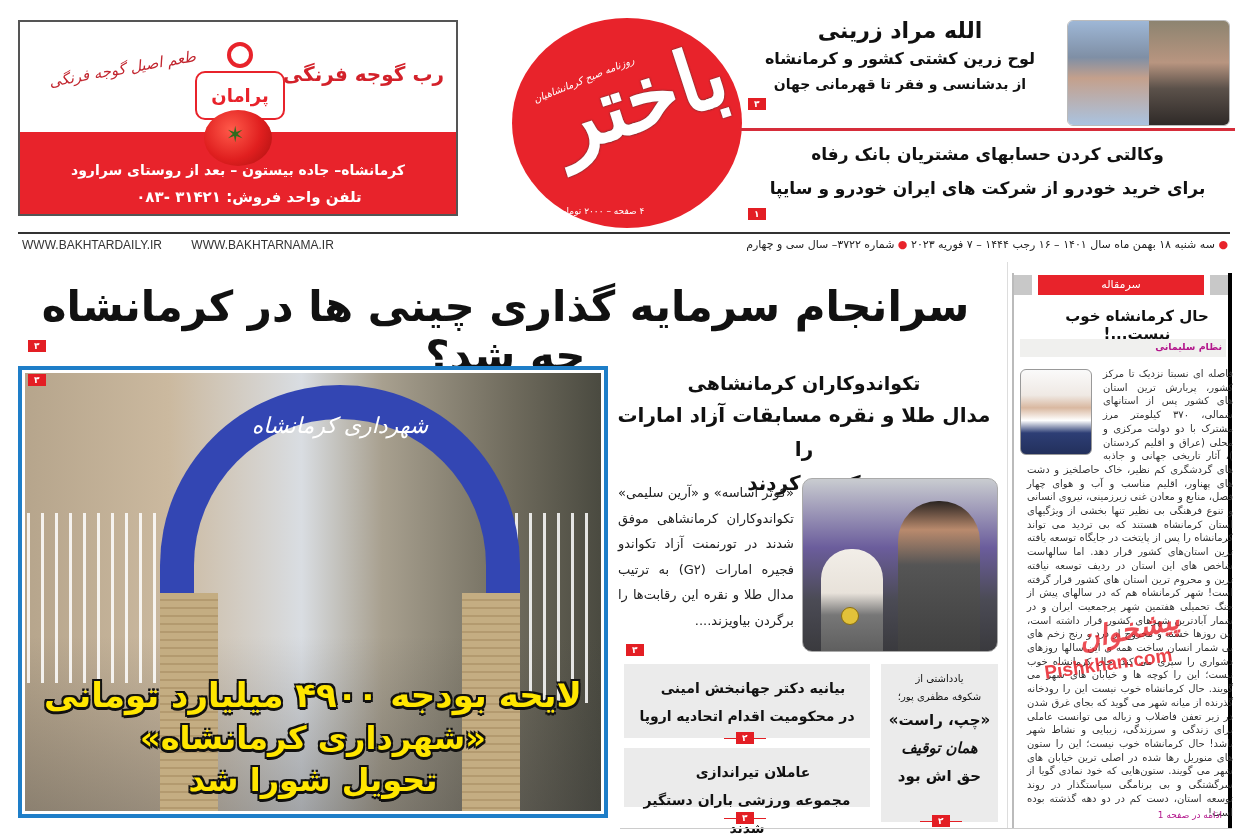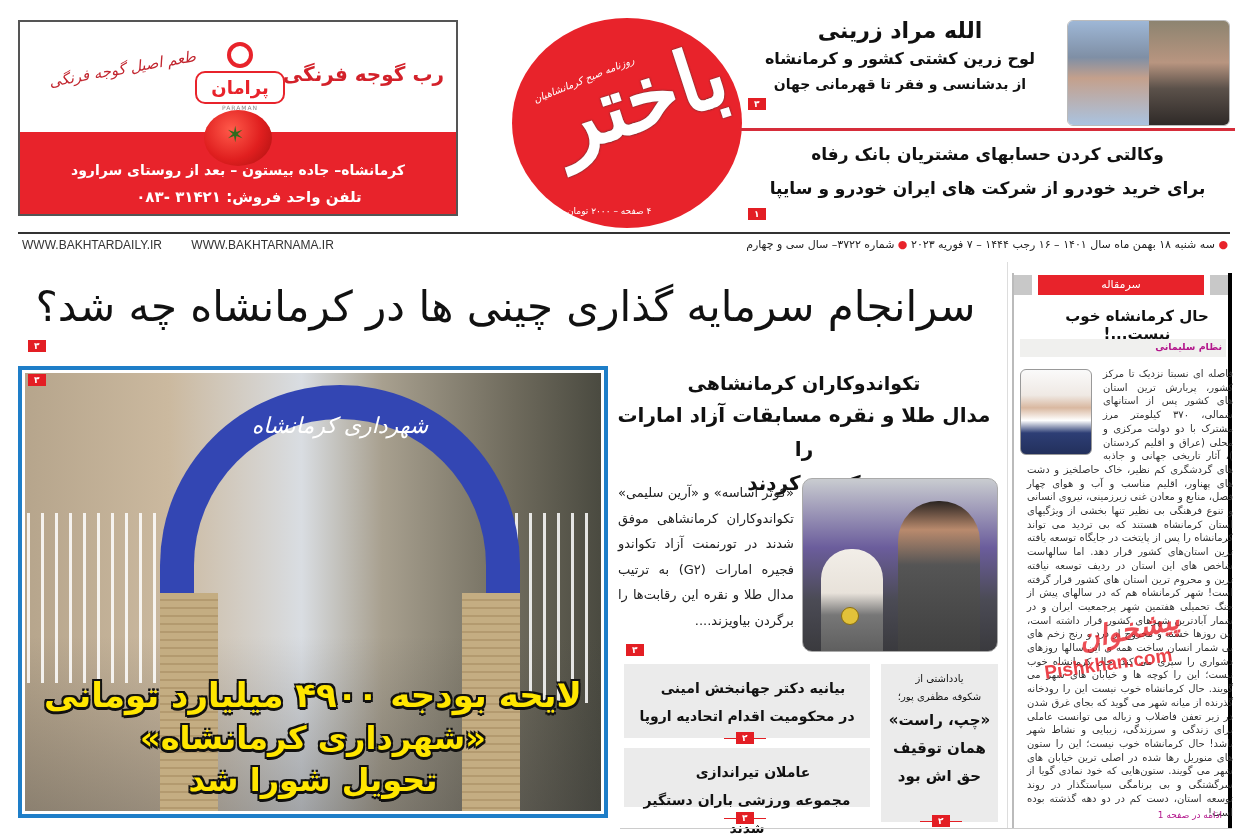--- a/index.html
+++ b/index.html
@@ -21,45 +21,45 @@
   .zarrini-sub2 { font-size:14px; font-weight:bold; margin-top:8px; }
   .hdr-redline { position:absolute; left:0; top:118px; width:495px; height:3px; background:#d62d3a; }
   .refah { position:absolute; left:0; top:134px; width:495px; text-align:center; }
   .refah-1 { font-size:17px; font-weight:bold; }
   .refah-2 { font-size:17px; font-weight:bold; margin-top:14px; }
 
   
   #logo { left: 512px; top: 18px; width: 230px; height: 210px; border-radius:50%; background:#e8232b; overflow:hidden; }
   .logo-main { position:absolute; left:40px; top:30px; color:#fff; font-family:"DejaVu Serif", serif; font-size:86px; font-weight:bold; transform: rotate(-18deg); text-shadow: 0 0 2px #333; }
   .logo-tag { position:absolute; left:18px; top:56px; color:#fff; font-size:10px; transform: rotate(-22deg); font-style:italic; }
-  .logo-price { position:absolute; left:55px; bottom:12px; color:#fff; font-size:9px;margin-top:44px; }
+  .logo-price { position:absolute; left:48px; bottom:12px; color:#fff; font-size:9px;margin-top:44px; }
 
   
   #ad { left: 18px; top: 20px; width: 440px; height: 196px; border:2px solid #555; background:#fff; overflow:hidden; }
   .ad-red { position:absolute; left:0; top:110px; width:100%; height:86px; background:#e8232b; }
   .ad-product { position:absolute; right:12px; top:40px; color:#d3212a; font-size:20px; font-weight:bold; }
   .ad-brand { position:absolute; left:175px; top:20px; width:90px; text-align:center; }
   .ad-brand-circle { width:26px; height:26px; border:4px solid #e8232b; border-radius:50%; margin:0 auto; }
-  .ad-brand-name { color:#e8232b; font-size:18px; font-weight:bold; border:2px solid #e8232b; border-radius:10px; margin-top:3px; padding:4px 4px; }
+  .ad-brand-name { color:#e8232b; font-size:18px; font-weight:bold; border:2px solid #e8232b; border-radius:10px; margin-top:3px; padding:12px 4px; }
   .ad-brand-latin { font-size:6px; color:#888; letter-spacing:1px; }
   .ad-slogan { position:absolute; left:28px; top:38px; color:#c2262f; font-family:"DejaVu Serif", serif; font-style:italic; font-size:15px; transform: rotate(-10deg); }
   .ad-tomato { position:absolute; left:184px; top:88px; width:68px; height:56px; border-radius:50%; background: radial-gradient(circle at 40% 35%, #ff5a4a 0%, #e01f1f 55%, #a80f0f 100%); }
   .ad-tomato::after { content:"✶"; position:absolute; left:22px; top:12px; color:#2d6b1e; font-size:22px; }
   .ad-address { position:absolute; left:0; top:140px; width:100%; text-align:center; color:#fff; font-size:14px; font-weight:bold; }
   .ad-phone { position:absolute; left:0; top:166px; width:100%; text-align:center; color:#fff; font-size:15px; font-weight:bold;padding-left:22px; }
 
   
   .rule { left: 18px; top: 232px; width: 1212px; height: 2px; background:#333; }
   #websites { left: 22px; top: 238px; font-size:12px; color:#333; direction:ltr; font-family:"Liberation Sans", sans-serif; word-spacing:2px; }
   #websites span { margin-right:24px; }
   #dateline { right: 22px; top: 238px; font-size:11px; color:#222; white-space:nowrap; }
   #dateline .dot { color:#e8232b; }
 
   
-  #main-headline { left: 18px; top: 282px; width: 975px; text-align:center; font-size:42px; font-weight:400; letter-spacing:-1px; color:#111; }
+  #main-headline { left: 18px; top: 282px; width: 975px; text-align:center; font-size:42px; font-weight:700; letter-spacing:-1px; color:#111; }
   #hl-pg { left: 28px; top: 340px; }
 
   
   #photo-box { left: 18px; top: 366px; width: 590px; height: 452px; border:4px solid #1e7ec8; background:#fff; padding:3px; }
   .photo-inner { position:relative; width:100%; height:100%; overflow:hidden;
     background:
       linear-gradient(180deg, rgba(0,0,0,0) 0%, rgba(0,0,0,0) 60%, rgba(60,60,60,0.35) 100%),
       linear-gradient(90deg, #b6a58c 0%, #cbb99f 25%, #d9dde2 48%, #a8a08f 62%, #6e6a5c 85%, #4a4a40 100%); }
   .arch { position:absolute; left:135px; top:12px; width:360px; height:230px; border:34px solid #3346b3; border-bottom:none; border-radius:180px 180px 0 0; }
   .arch-text { position:absolute; left:170px; top:40px; width:290px; text-align:center; color:#fff; font-family:"DejaVu Serif", serif; font-style:italic; font-size:22px; }
@@ -92,21 +92,21 @@
   #box-amini { left: 624px; top: 664px; width: 246px; height: 74px; padding-top:10px; }
   #box-baran { left: 624px; top: 748px; width: 246px; height: 59px; padding-top:10px; }
   .gbox .l1 { font-size:14px; line-height:28px;padding-left:12px; }
   .gbox .l2 { font-size:14px; line-height:28px; }
   #box-amini-pg { left: 724px; top: 732px; }
   #box-baran-pg { left: 724px; top: 812px; }
   #box-note { left: 881px; top: 664px; width: 117px; height: 158px; padding-top:6px; }
   #box-note .n1 { font-size:10px; font-weight:normal; line-height:18px; }
   #box-note .n2 { font-size:10px; font-weight:normal; line-height:18px; }
   #box-note .n3 { font-size:15px; line-height:28px; }
-  #box-note .n4 { font-size:15px; line-height:28px; }
+  #box-note .n4 { font-size:15px; line-height:28px;font-style:italic; }
   #box-note .n5 { font-size:15px; line-height:28px; }
   #box-note-pg { left: 920px; top: 815px; }
 
   
   #editorial { left: 1012px; top: 273px; width: 220px; height: 555px; border-left:2px solid #bbb; border-right:4px solid #000000; }
   .ed-header { position:absolute; left:0; top:2px; width:100%; height:20px; display:flex; }
   .ed-gray { width:18px; background:#c8c8c8; }
   .ed-red { flex:1; background:#e8232b; color:#fff; font-size:11px; text-align:center; line-height:20px; margin:0 6px; }
   .ed-title { position:absolute; left:16px; top:34px; width:100%; text-align:center; font-size:15px; font-weight:900; }
   .ed-author-bar { position:absolute; left:6px; top:66px; width:206px; height:18px; background:#f0f0ee; }

